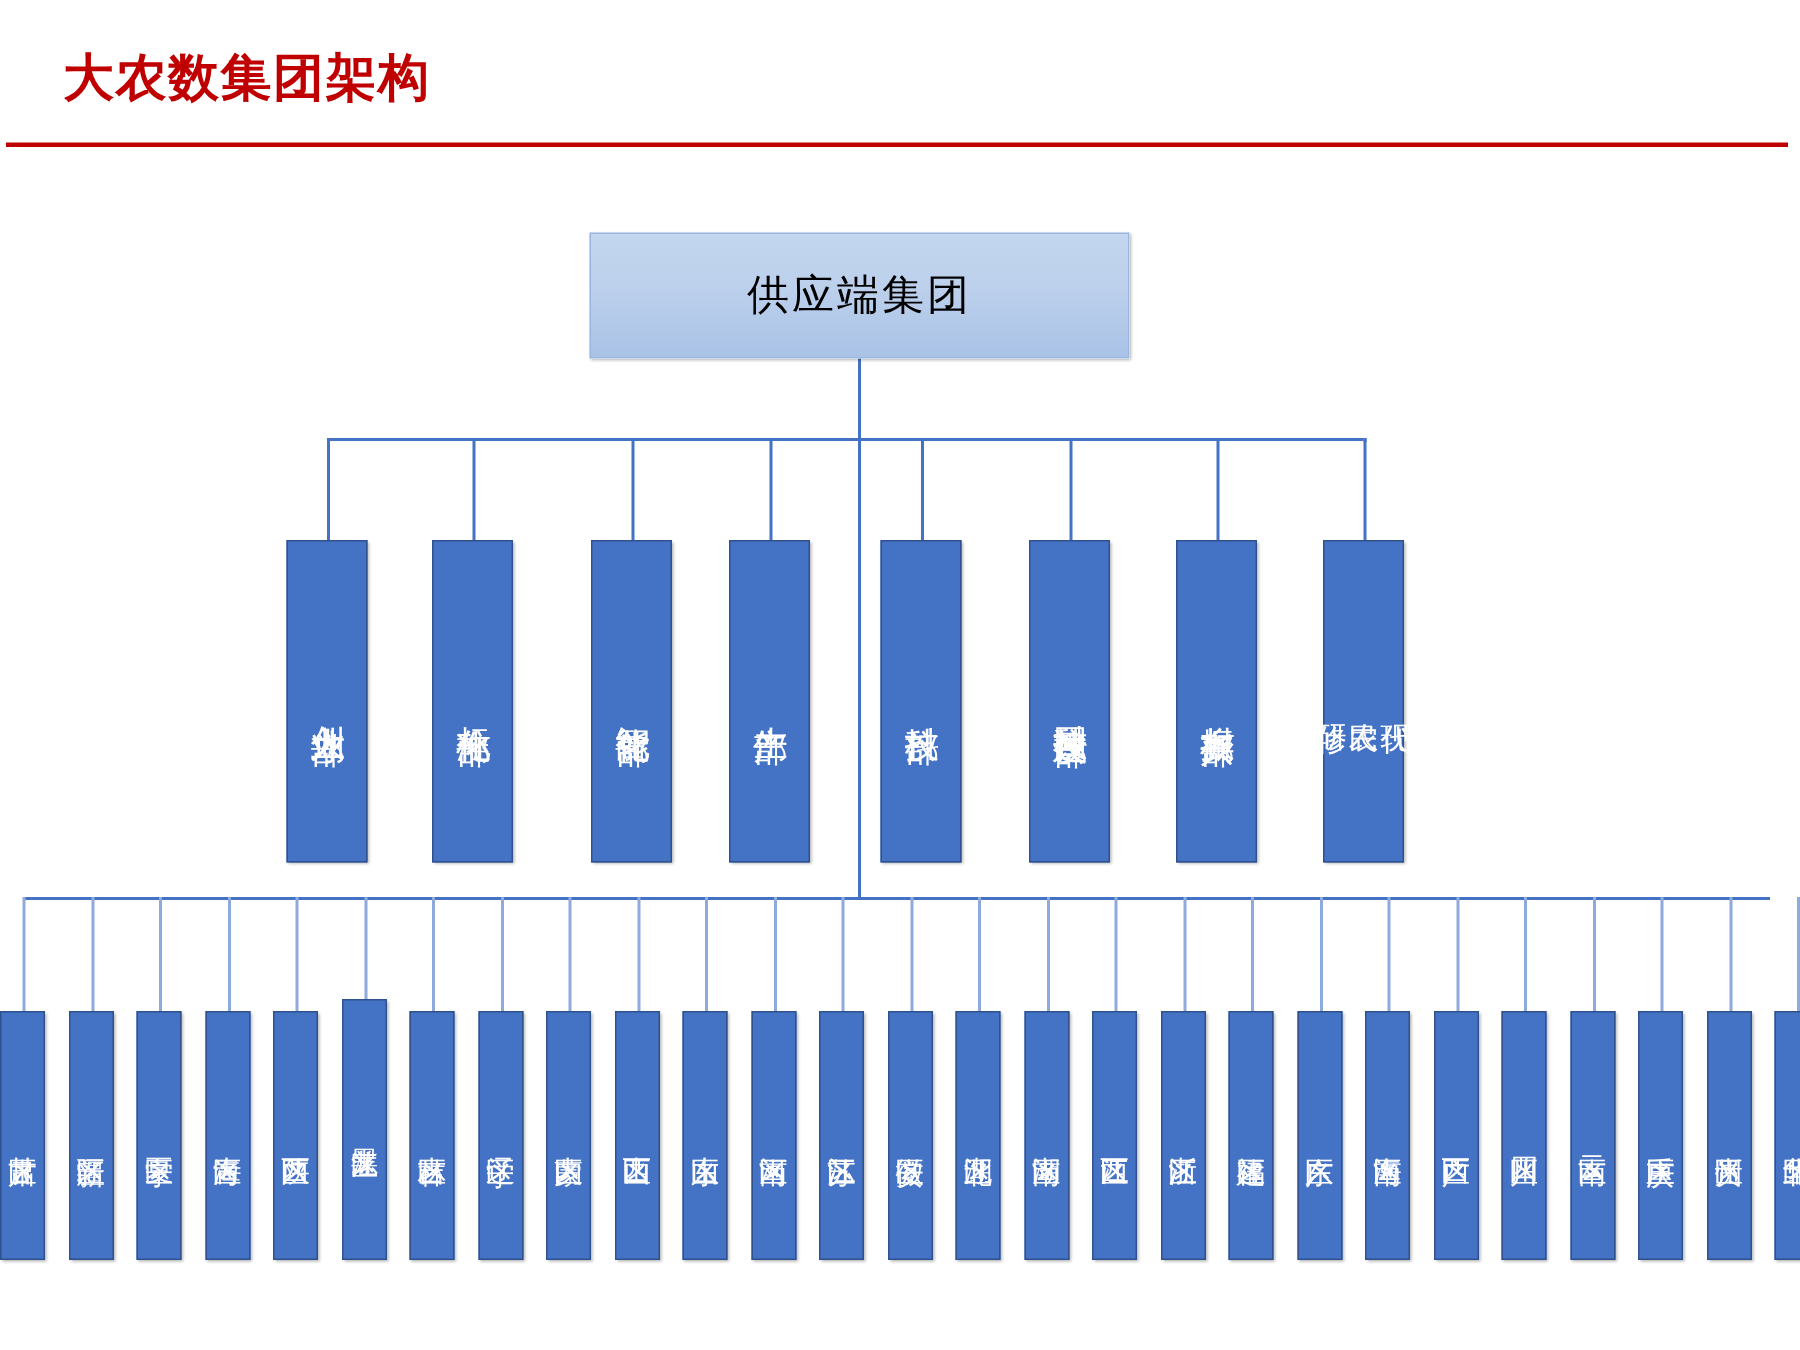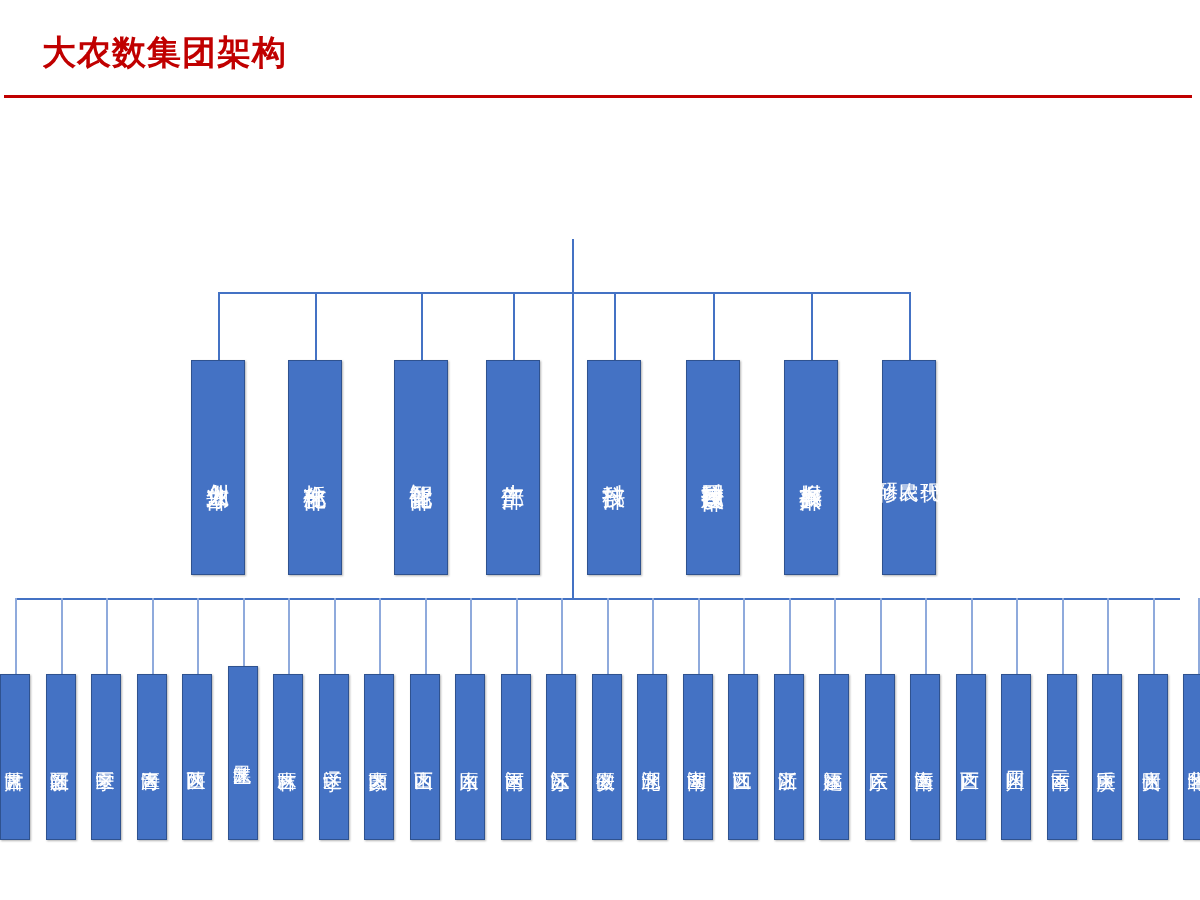--- a/index.html
+++ b/index.html
@@ -140,20 +140,23 @@
       <div class="vline-thin" style="left: 879.5px; top: 598px; height: 76px;"></div>
       <div class="vline-thin" style="left: 925px; top: 598px; height: 76px;"></div>
       <div class="vline-thin" style="left: 970.5px; top: 598px; height: 76px;"></div>
       <div class="vline-thin" style="left: 1016px; top: 598px; height: 76px;"></div>
       <div class="vline-thin" style="left: 1061.5px; top: 598px; height: 76px;"></div>
       <div class="vline-thin" style="left: 1107px; top: 598px; height: 76px;"></div>
       <div class="vline-thin" style="left: 1152.5px; top: 598px; height: 76px;"></div>
       <div class="vline-thin" style="left: 1198px; top: 598px; height: 76px;"></div>
     </div>
 
+  <div id="root-node" class="node node-root" style="left: 393px; top: 155px; width: 360px; height: 84px;">
+    <span>供应端集团</span>
+  </div>
 
   <div id="dept-layer">
       <div class="node node-dept" style="left: 191px; top: 360px; width: 54px; height: 215px;">
         <span class="vtext">创业人才部</span>
       </div>
       <div class="node node-dept" style="left: 288px; top: 360px; width: 54px; height: 215px;">
         <span class="vtext">标准化部</span>
       </div>
       <div class="node node-dept" style="left: 394px; top: 360px; width: 54px; height: 215px;">
         <span class="vtext">智能化部</span>

